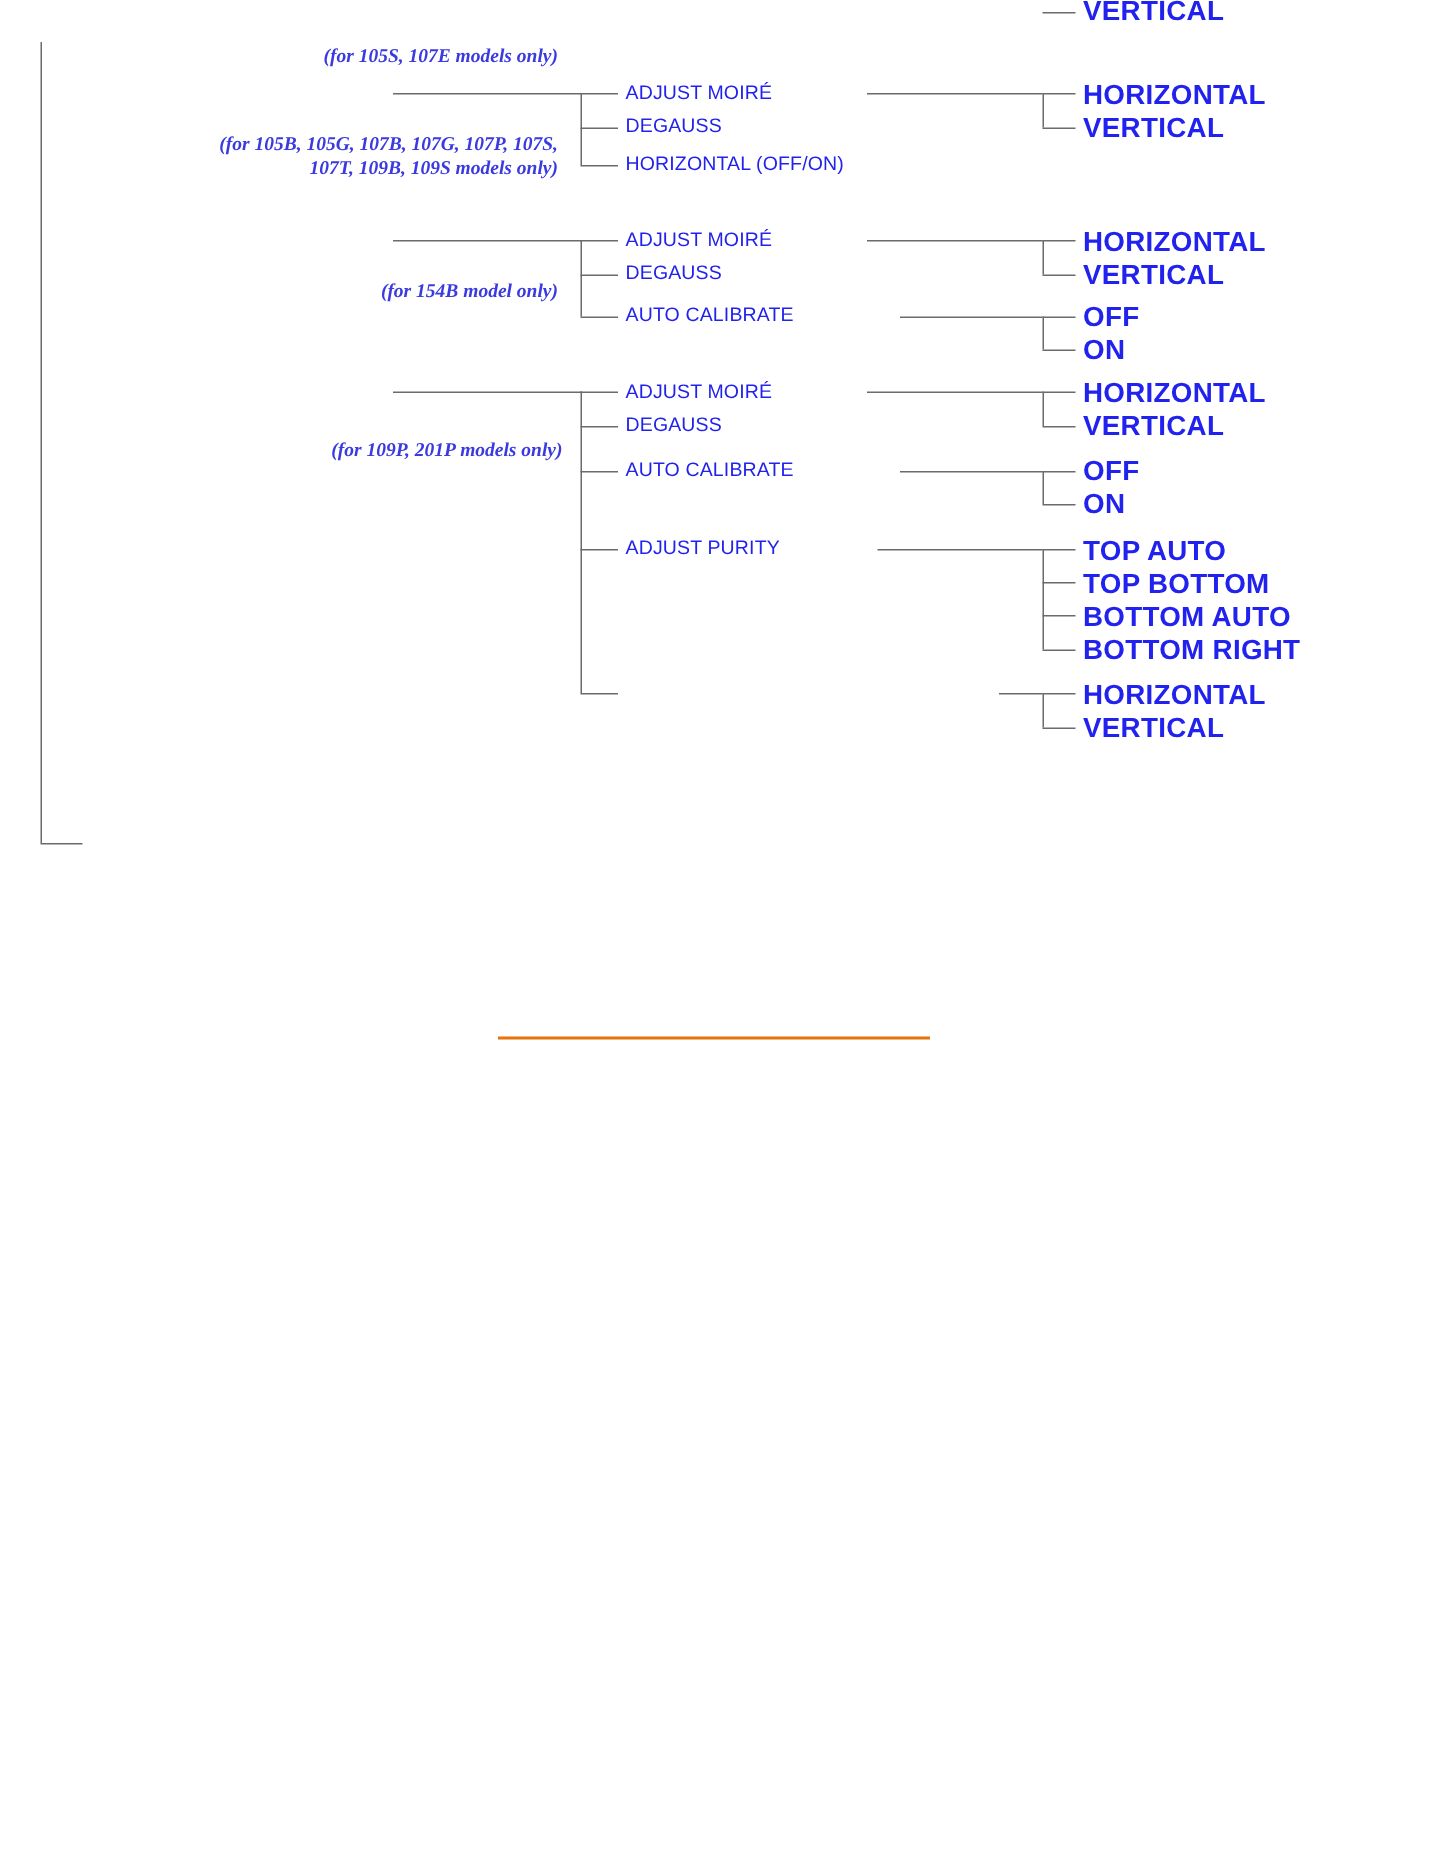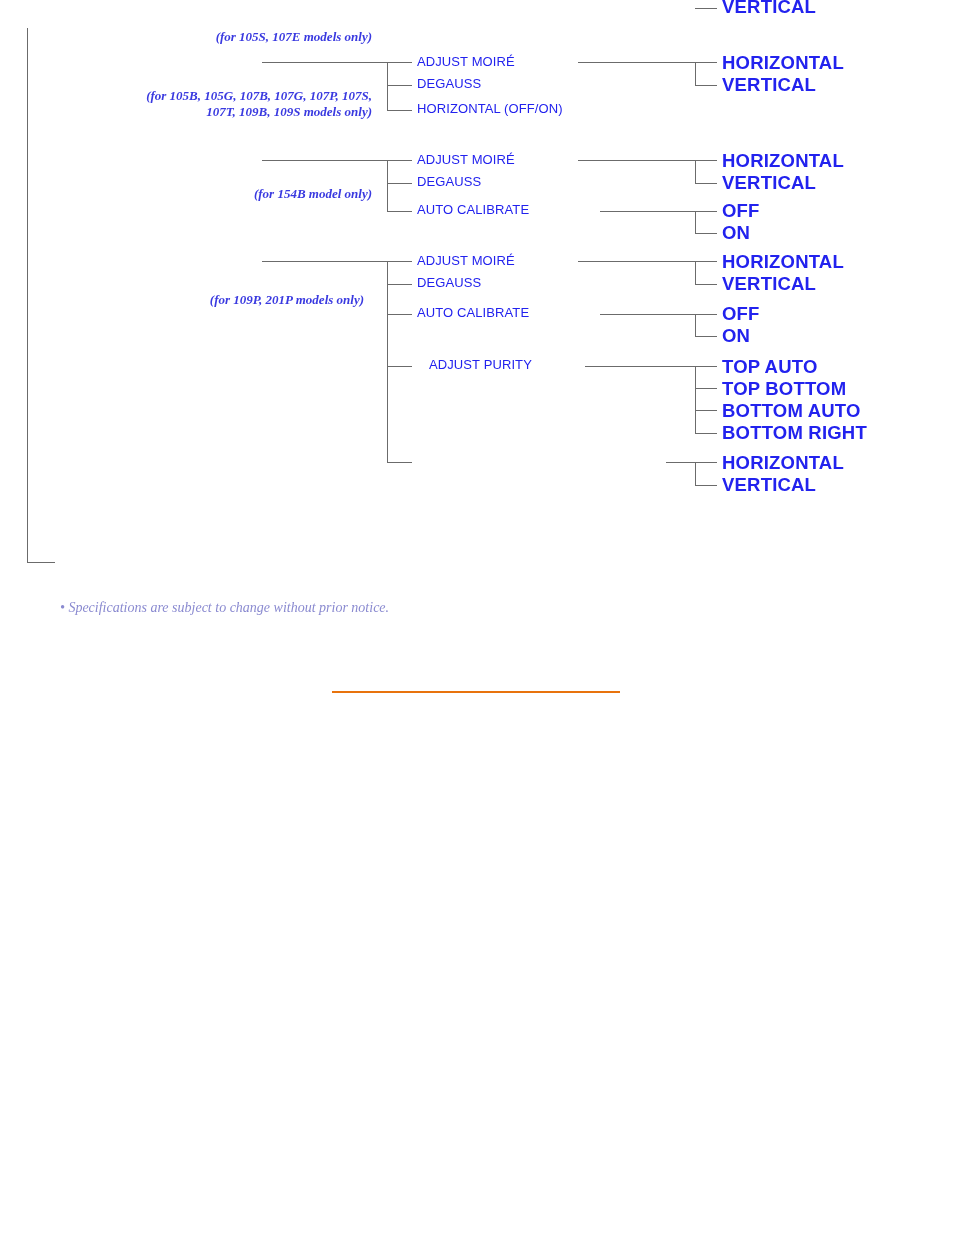--- a/index.html
+++ b/index.html
@@ -169,23 +169,23 @@
   <div class="vline" style="left:387px; top:261px; height:201px;"></div>
   <div class="hline" style="left:387px; top:261px; width:25px;"></div>
   <div class="hline" style="left:387px; top:284px; width:25px;"></div>
   <div class="hline" style="left:387px; top:314px; width:25px;"></div>
   <div class="hline" style="left:387px; top:366px; width:25px;"></div>
   <div class="hline" style="left:387px; top:462px; width:25px;"></div>
 
   <div class="node branch" style="left:417px; top:250px;">ADJUST MOIRÉ</div>
   <div class="node branch" style="left:417px; top:272px;">DEGAUSS</div>
   <div class="node branch" style="left:417px; top:302px;">AUTO CALIBRATE</div>
-  <div class="node branch" style="left:417px; top:354px;margin-left:12px;">ADJUST PURITY</div>
-
-  <div class="modelnote" style="left:142px; top:292px; width:222px;">(for 109P, 201P models only)</div>
+  <div class="node branch" style="left:417px; top:354px;">ADJUST PURITY</div>
+
+  <div class="modelnote" style="left:153px; top:292px; width:222px;">(for 109P, 201P models only)</div>
 
   <div class="hline" style="left:578px; top:261px; width:117px;"></div>
   <div class="vline" style="left:695px; top:261px; height:23px;"></div>
   <div class="hline" style="left:695px; top:261px; width:22px;"></div>
   <div class="hline" style="left:695px; top:284px; width:22px;"></div>
   <div class="node leaf" style="left:722px; top:251px;">HORIZONTAL</div>
   <div class="node leaf" style="left:722px; top:273px;">VERTICAL</div>
 
   <div class="hline" style="left:600px; top:314px; width:95px;"></div>
   <div class="vline" style="left:695px; top:314px; height:22px;"></div>
@@ -206,17 +206,16 @@
   <div class="node leaf" style="left:722px; top:422px;">BOTTOM RIGHT</div>
 
   <div class="hline" style="left:666px; top:462px; width:29px;"></div>
   <div class="vline" style="left:695px; top:462px; height:23px;"></div>
   <div class="hline" style="left:695px; top:462px; width:22px;"></div>
   <div class="hline" style="left:695px; top:485px; width:22px;"></div>
   <div class="node leaf" style="left:722px; top:452px;">HORIZONTAL</div>
   <div class="node leaf" style="left:722px; top:474px;">VERTICAL</div>
 
 
-  <div class="footnote" style="left:60px; top:600px;">• Specifications are subject to change without prior notice.</div>
 
   <div class="rule-orange" style="left:332px; top:691px; width:288px;"></div>
 
 </div>
 
 </body></html>

